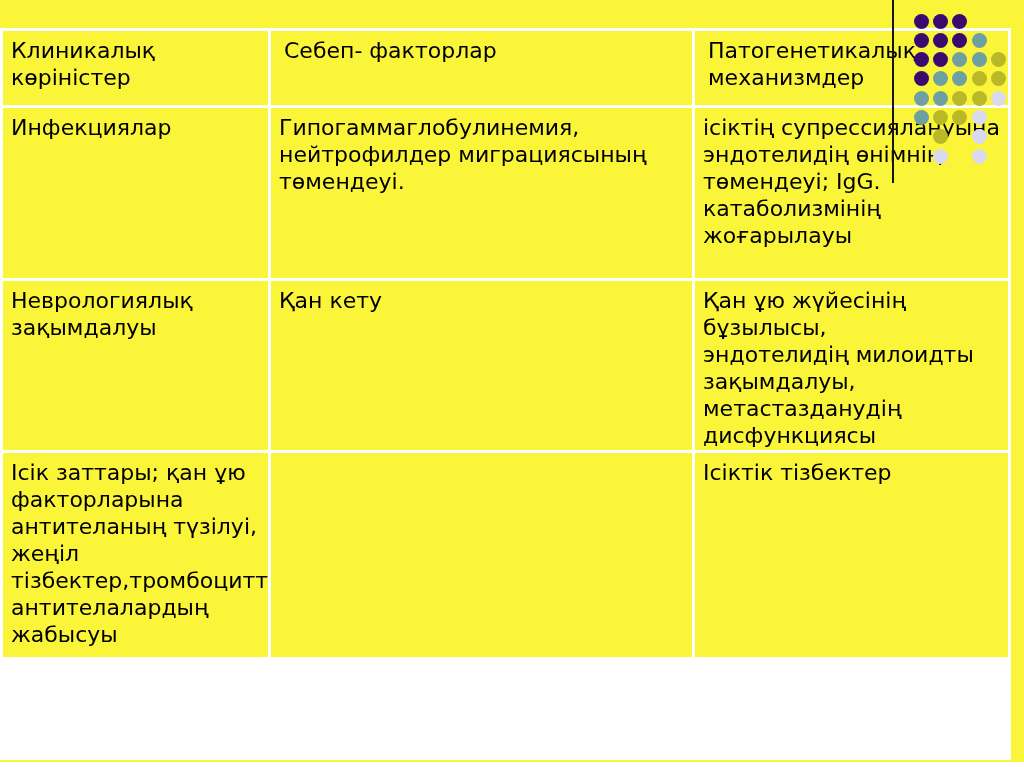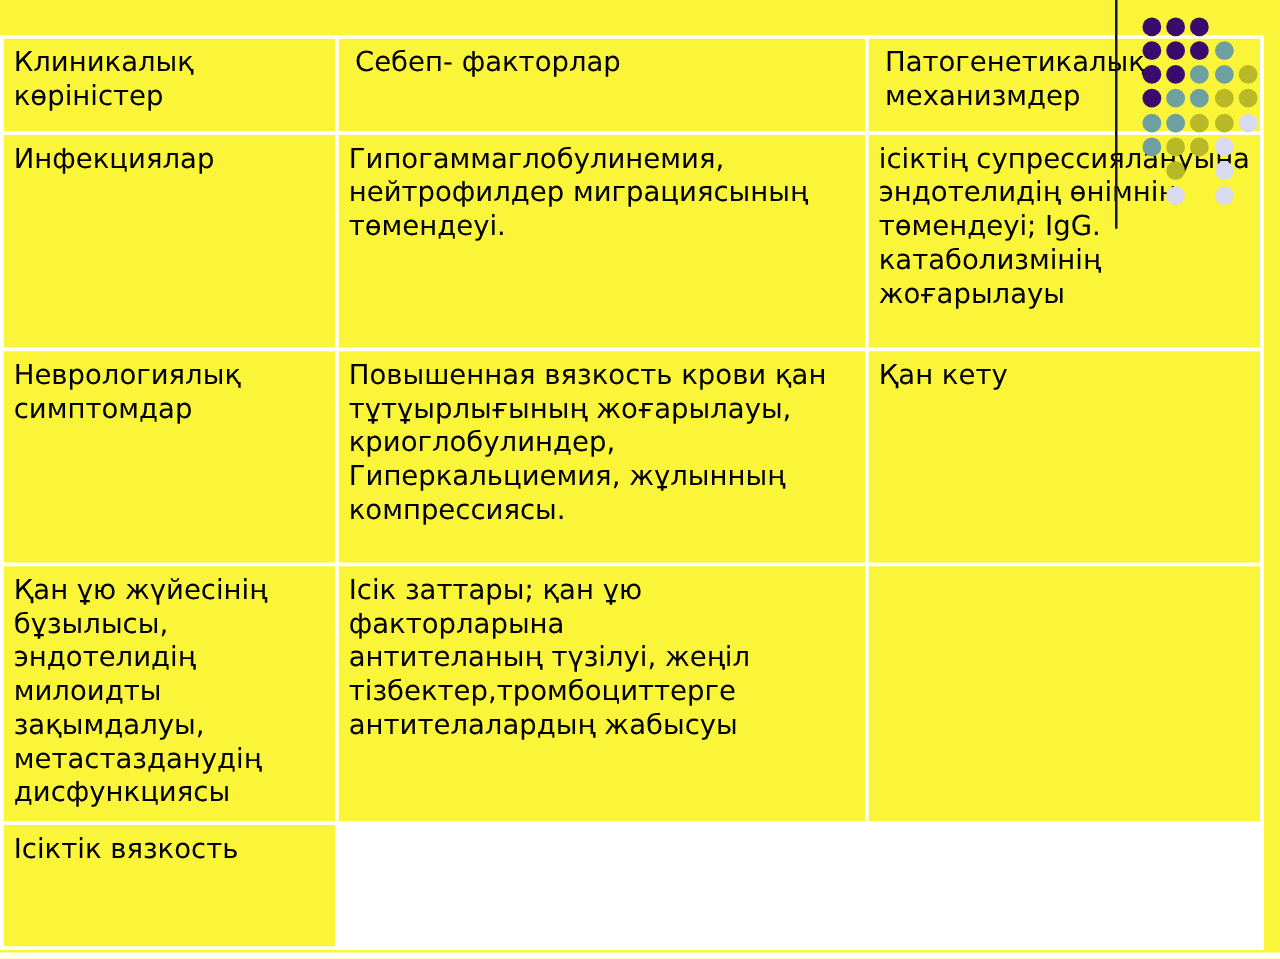--- a/index.html
+++ b/index.html
@@ -80,39 +80,34 @@
     <div class="cell">Гипогаммаглобулинемия,
 нейтрофилдер миграциясының
 төмендеуі.</div>
     <div class="cell">ісіктің супрессиялануына
 эндотелидің өнімнің
 төмендеуі; IgG.
 катаболизмінің
 жоғарылауы</div>
 
     <div class="cell">Неврологиялық
-симптомдар</div>
-    <div class="cell">Повышенная вязкость крови қан
-тұтұырлығының жоғарылауы,
-криоглобулиндер,
-Гиперкальциемия, жұлынның
-компрессиясы.</div>
+зақымдалуы</div>
 
     <div class="cell">Қан кету</div>
     <div class="cell">Қан ұю жүйесінің бұзылысы,
 эндотелидің милоидты зақымдалуы,
 метастазданудің дисфункциясы</div>
     <div class="cell">Ісік заттары; қан ұю
 факторларына
 антителаның түзілуі, жеңіл
 тізбектер,тромбоциттерге
 антителалардың жабысуы</div>
 
     <div class="cell"></div>
-    <div class="cell">Ісіктік вязкость</div>
+    <div class="cell">Ісіктік тізбектер</div>
   </div>
 
   <div class="bottom-strip"></div>
 
   <div class="decor">
     <div class="vline"></div>
     <div id="dots-host">
         <div class="dot" style="left: 913.5px; top: 13.5px; background: rgb(58, 11, 110);"></div>
         <div class="dot" style="left: 932.9px; top: 13.5px; background: rgb(58, 11, 110);"></div>
         <div class="dot" style="left: 952.3px; top: 13.5px; background: rgb(58, 11, 110);"></div>

